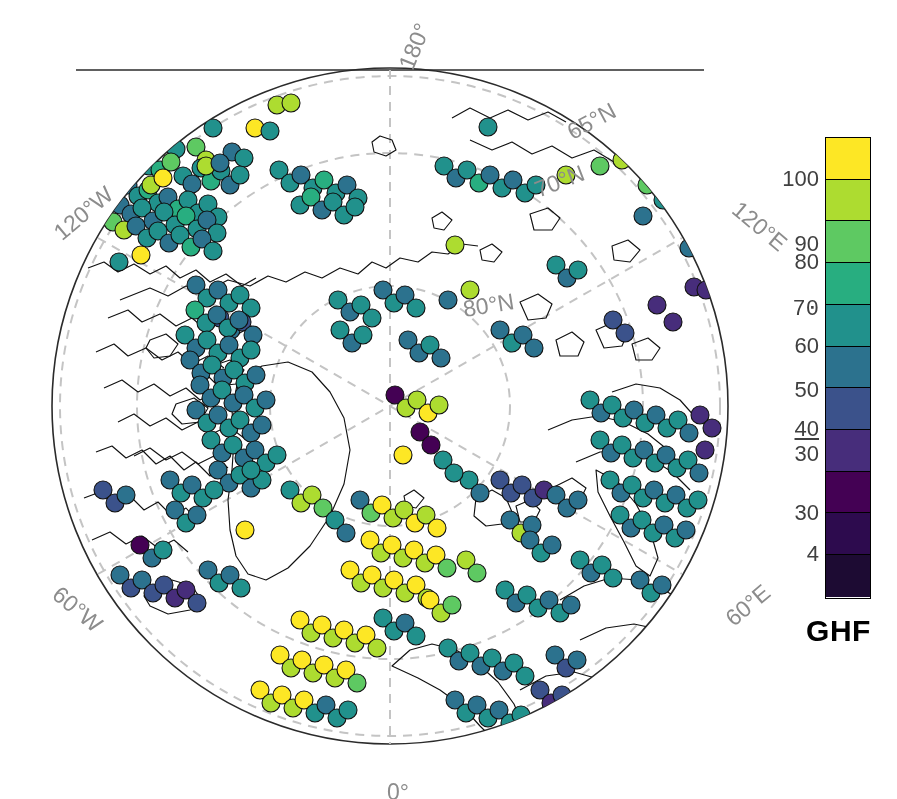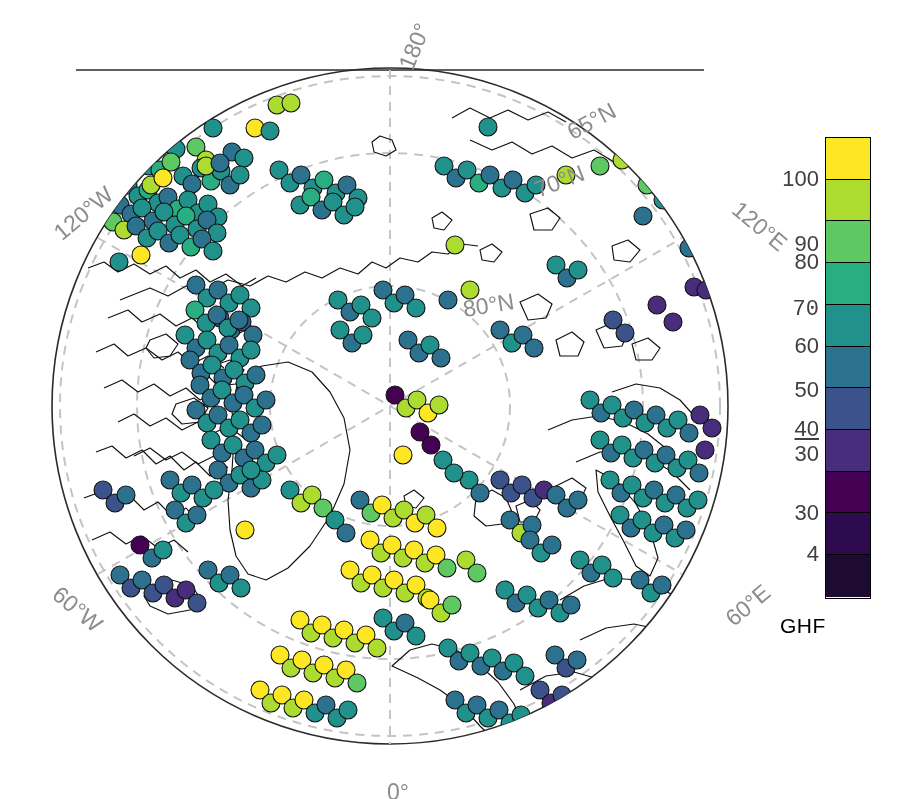--- a/index.html
+++ b/index.html
@@ -27,22 +27,22 @@
   #cbar-wrap{position:absolute;left:45px;top:137px;width:46px;height:462px;
              border:1.5px solid #000;box-sizing:border-box;}
   .cbar-band{width:100%;box-sizing:border-box;border-bottom:1.3px solid #000;}
   .cbar-band:last-child{border-bottom:none;}
   .cbar-tick{
     position:absolute;right:78px;
     color:#404040;font-size:22px;font-family:"Liberation Sans",sans-serif;
     text-align:right;white-space:nowrap;line-height:1;
   }
   #legend-title{
-    position:absolute;left:0;top:614px;width:117px;text-align:left;
-    font-size:21px;font-weight:normal;color:#000;letter-spacing:.5px;
+    position:absolute;left:0;top:614px;width:117px;text-align:center;
+    font-size:30px;font-weight:bold;color:#000;letter-spacing:.5px;
   }
   #legend-units{
     position:absolute;left:0;top:655px;width:117px;text-align:center;
     font-size:22px;color:#000;
   }
   #legend-units sup{font-size:14px;vertical-align:super;}
 </style>
 </head>
 <body>
 

